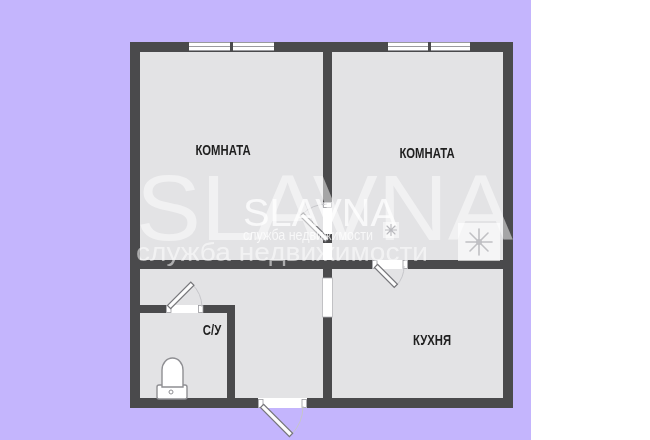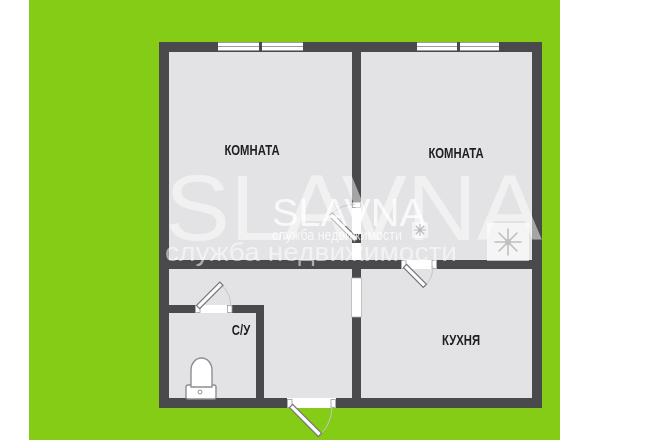--- a/index.html
+++ b/index.html
@@ -1,18 +1,18 @@
 <!DOCTYPE html>
 <html><head>
 <meta charset="utf-8">
 <style>
   html,body{margin:0;padding:0;background:#ffffff;}
   #stage{
     position:relative;width:531px;height:440px;overflow:hidden;
-    background:#84cc16;font-family:"Liberation Sans",sans-serif;margin-left:29px;
+    background:#c4b5fd;font-family:"Liberation Sans",sans-serif;
   }
   #plan-svg{position:absolute;left:0;top:0;}
   .room-label{
     font-family:"Liberation Sans",sans-serif;
     font-weight:bold;fill:#1f1f1f;
   }
   .wm{font-family:"Liberation Sans",sans-serif;}
   #brand-logo{
     position:absolute;left:531px;top:416px;
     color:#5b6066;font-size:30px;letter-spacing:3px;

